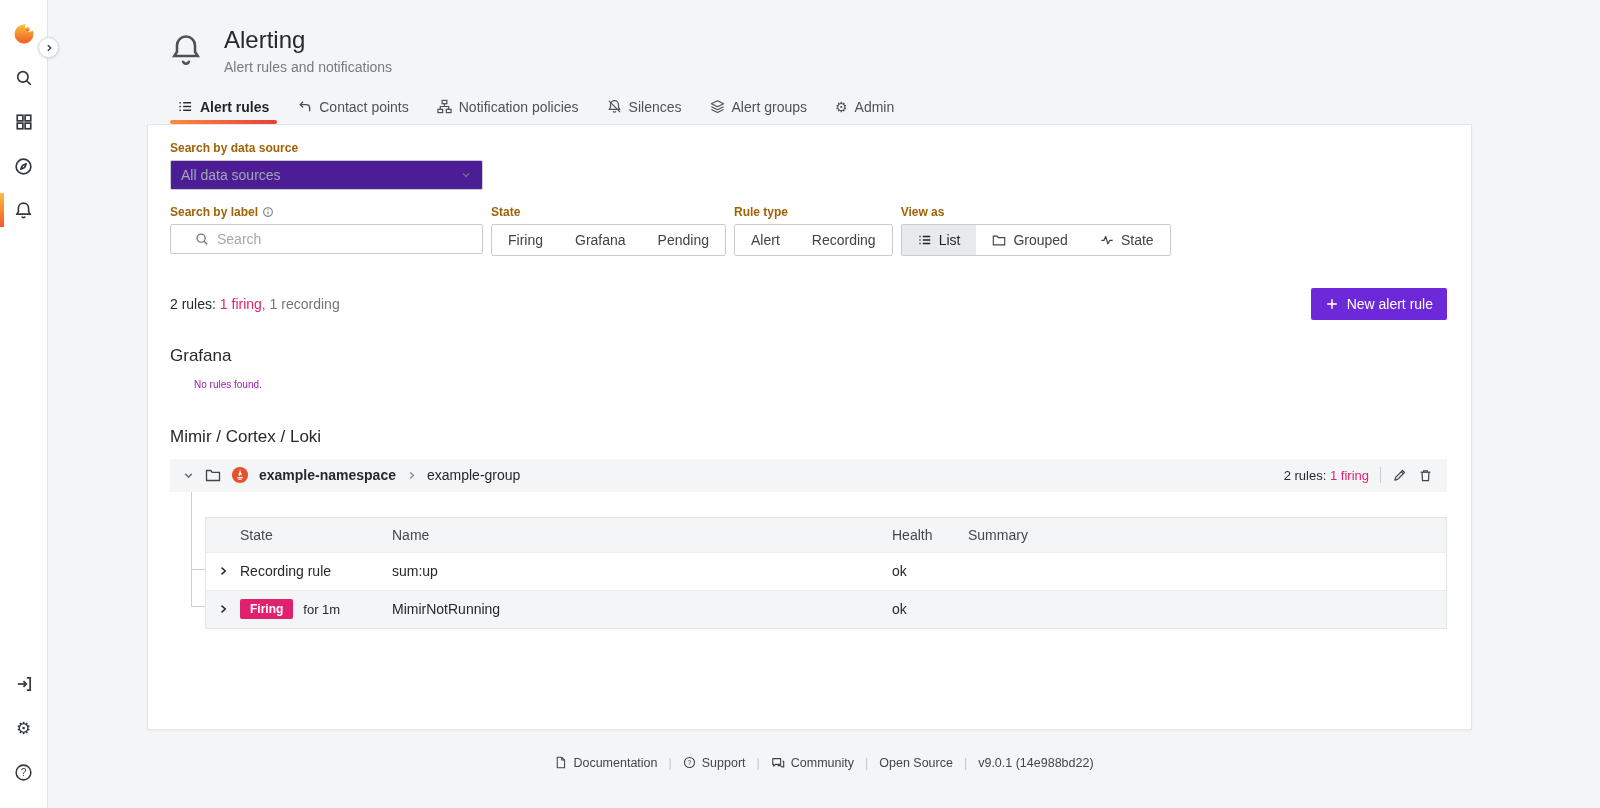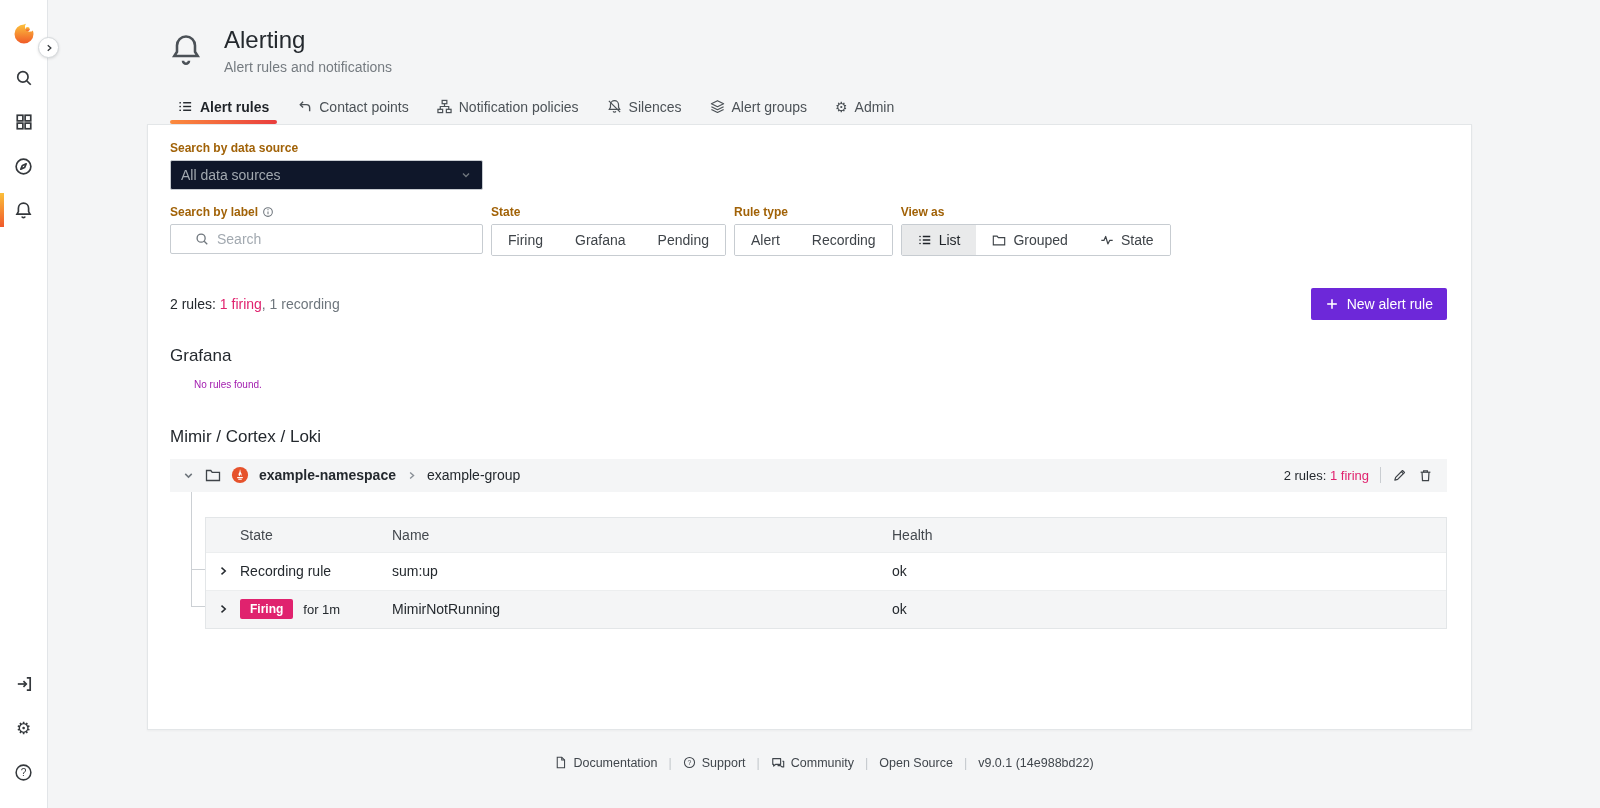--- a/index.html
+++ b/index.html
@@ -29,21 +29,21 @@
   .tabbar{display:flex;gap:8px;margin:20px 0 0 120px;}
   .tab{display:flex;align-items:center;gap:7px;padding:4px 10px 9px 10px;font-size:14px;
     color:#4c5257;cursor:pointer;position:relative;}
   .tab.active{color:#1f2328;font-weight:700;}
   .tab.active:after{content:"";position:absolute;left:2px;right:2px;bottom:0;height:4px;border-radius:2px;
     background:linear-gradient(90deg,#fb8b3e,#e93d3d);}
   
   .card{margin:0 128px 0 99px;height:606px;background:#fff;border:1px solid #e3e6e8;
     box-shadow:0 1px 2px rgba(0,0,0,.04);box-sizing:border-box;padding:16px 24px 0 22px;}
   .flabel{font-size:12px;font-weight:700;color:#a16207;margin-bottom:5px;display:flex;align-items:center;gap:4px;}
-  .selectbox{width:313px;height:30px;border:1px solid #c7ccd1;border-radius:2px;background:#0f172a;
+  .selectbox{width:313px;height:30px;border:1px solid #c7ccd1;border-radius:2px;background:#4c1d95;
     display:flex;align-items:center;padding:0 10px;box-sizing:border-box;cursor:pointer;}
   .selectbox .ph{color:#a2a9b0;font-size:14px;flex:1;}
   .filters-row{display:flex;align-items:flex-start;gap:8px;margin-top:15px;}
   .searchbox{width:313px;height:30px;border:1px solid #c7ccd1;border-radius:2px;background:#fff;
     display:flex;align-items:center;padding:0 24px;box-sizing:border-box;gap:6px;}
   .searchbox input{border:none;outline:none;flex:1;font-size:14px;font-family:inherit;color:#24292e;background:transparent;}
   .searchbox input::placeholder{color:#a2a9b0;}
   .btn-group{display:inline-flex;height:30px;border:1px solid #c7ccd1;border-radius:2px;background:#fff;overflow:hidden;}
   .gbtn{display:flex;align-items:center;gap:7px;padding:0 16px;font-size:14px;color:#3f4449;background:#fff;
     border:none;font-family:inherit;cursor:pointer;}
@@ -421,20 +421,21 @@
             <div class="tree-v"></div>
             <div class="tree-h r1"></div>
             <div class="tree-h r2"></div>
 
             <div class="rule-table">
               <div class="t-row t-head">
                 <div></div>
                 <div>State</div>
                 <div>Name</div>
                 <div>Health</div>
+                <div>Summary</div>
               </div>
 
               <div class="t-row t-data">
                 <div class="cell-exp">
                   <span>
                     <svg class="ic" width="12" height="12" viewBox="0 0 16 16" fill="none" stroke="currentColor" stroke-width="2">
                       <polyline points="6 3.5 11 8 6 12.5"></polyline>
                     </svg>
                     </span>
                 </div>

